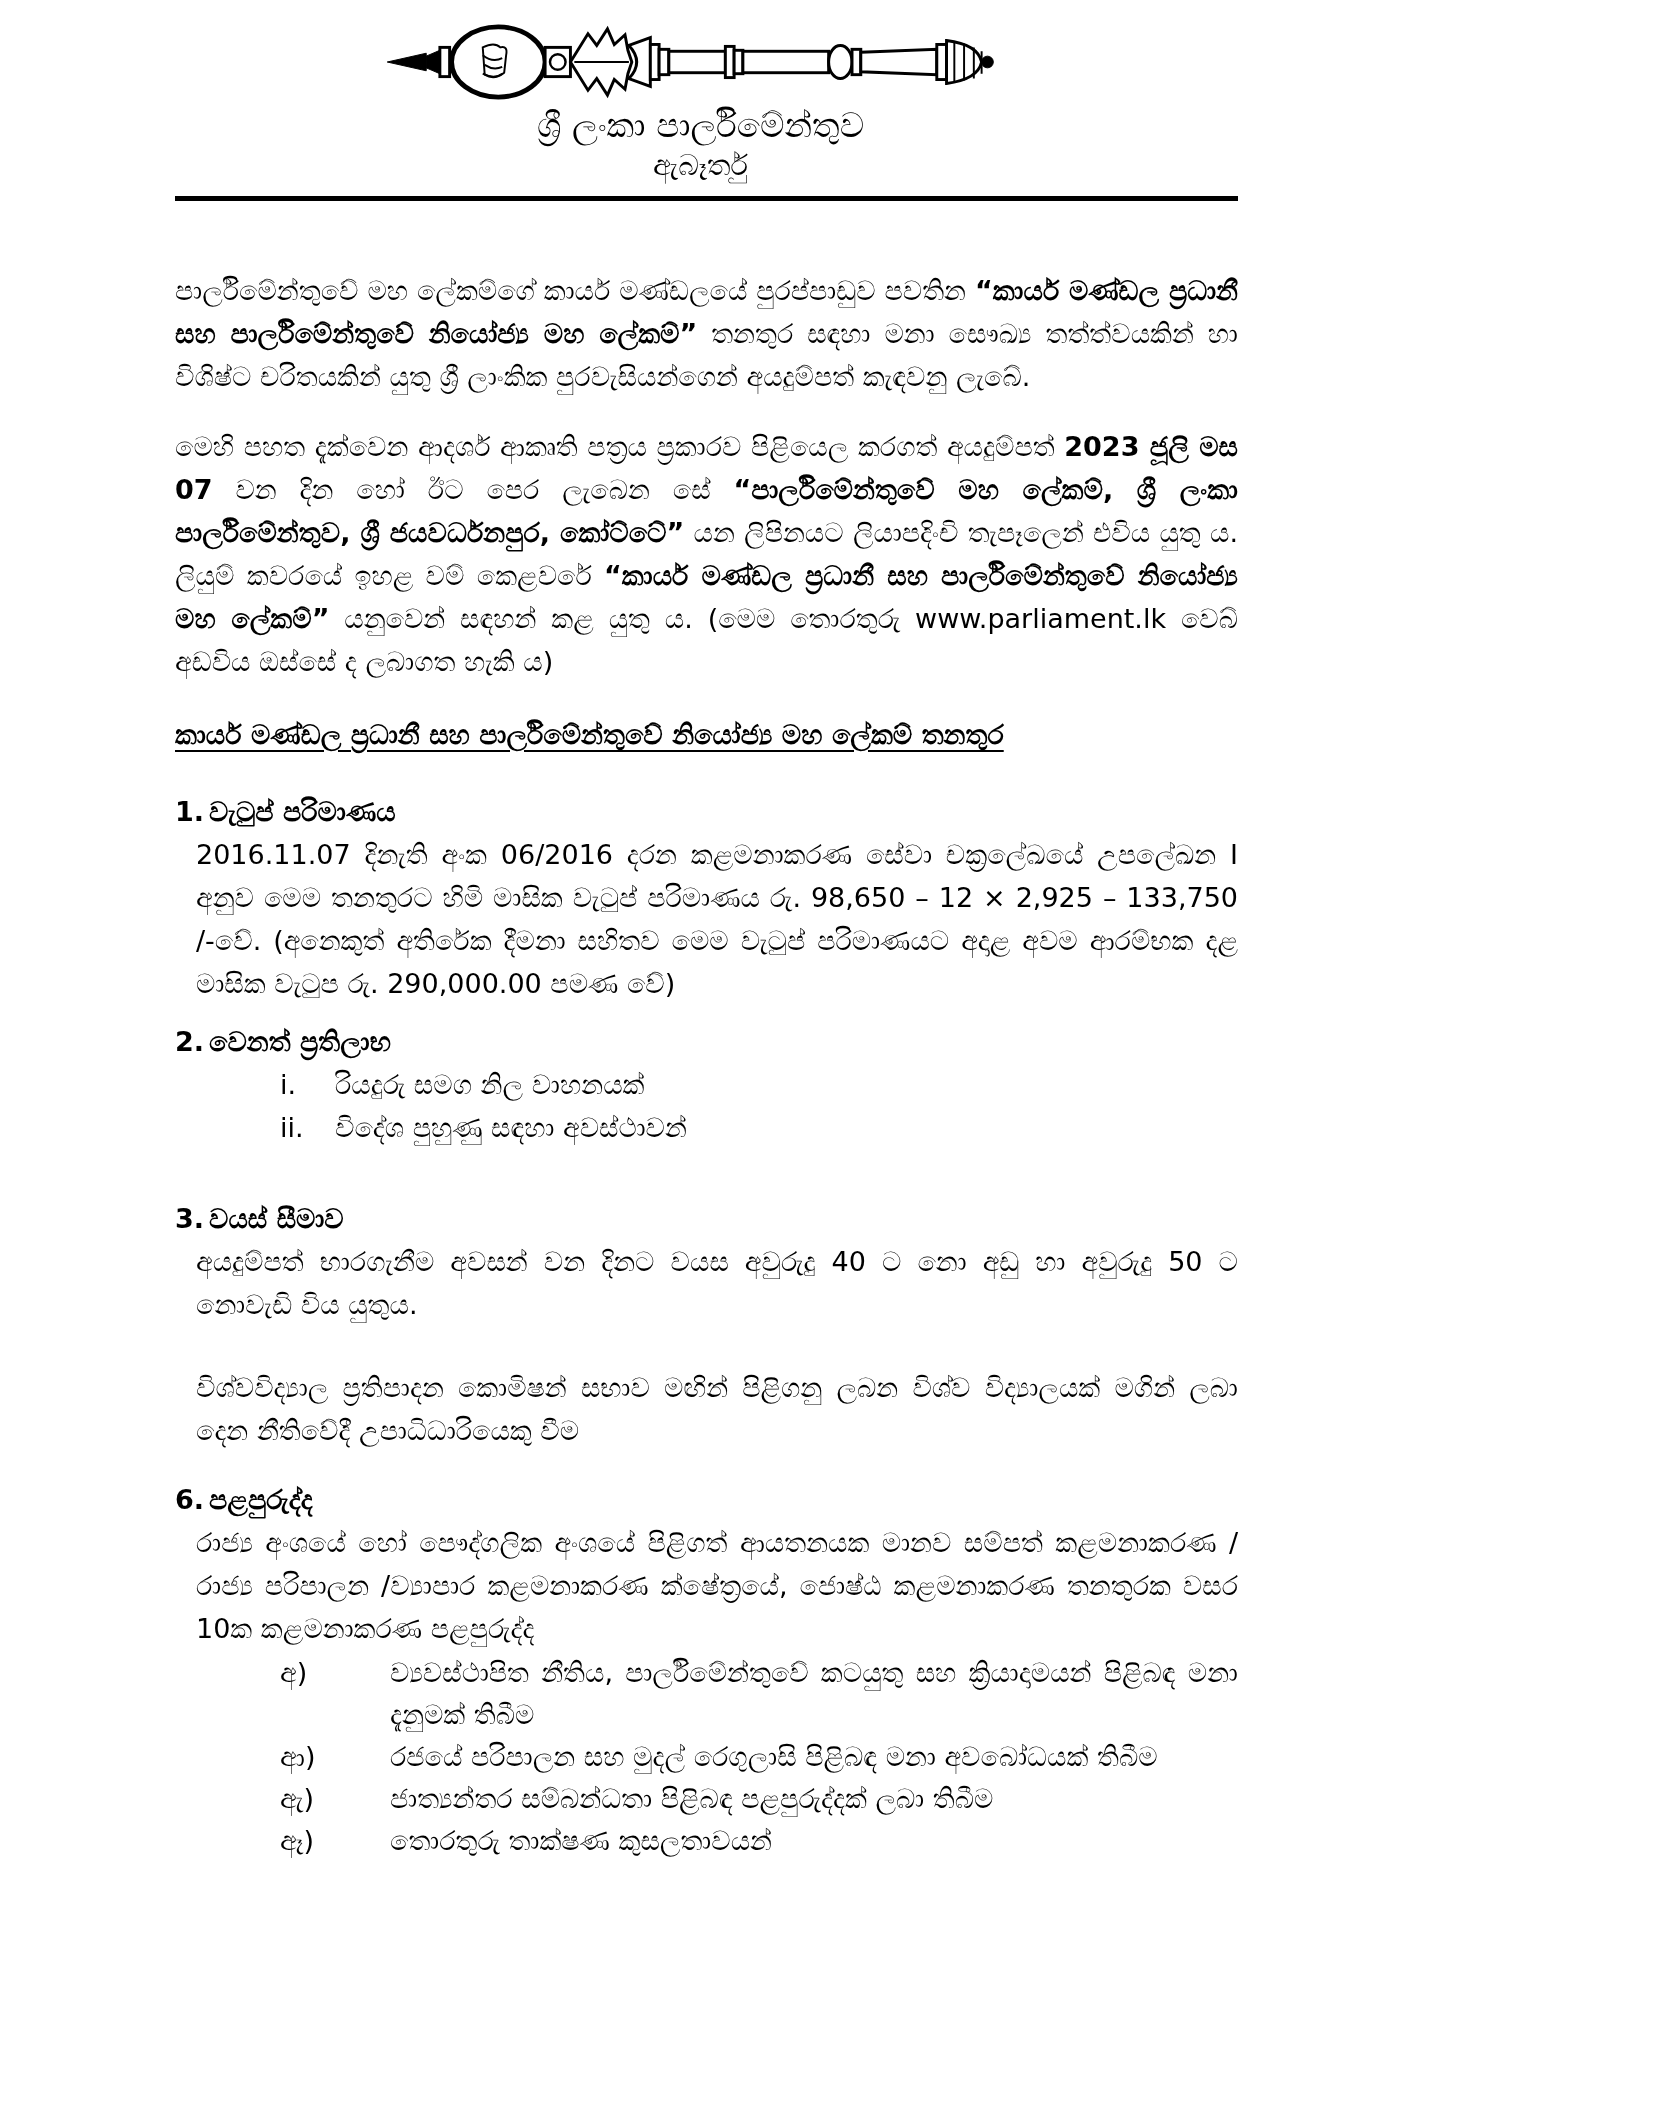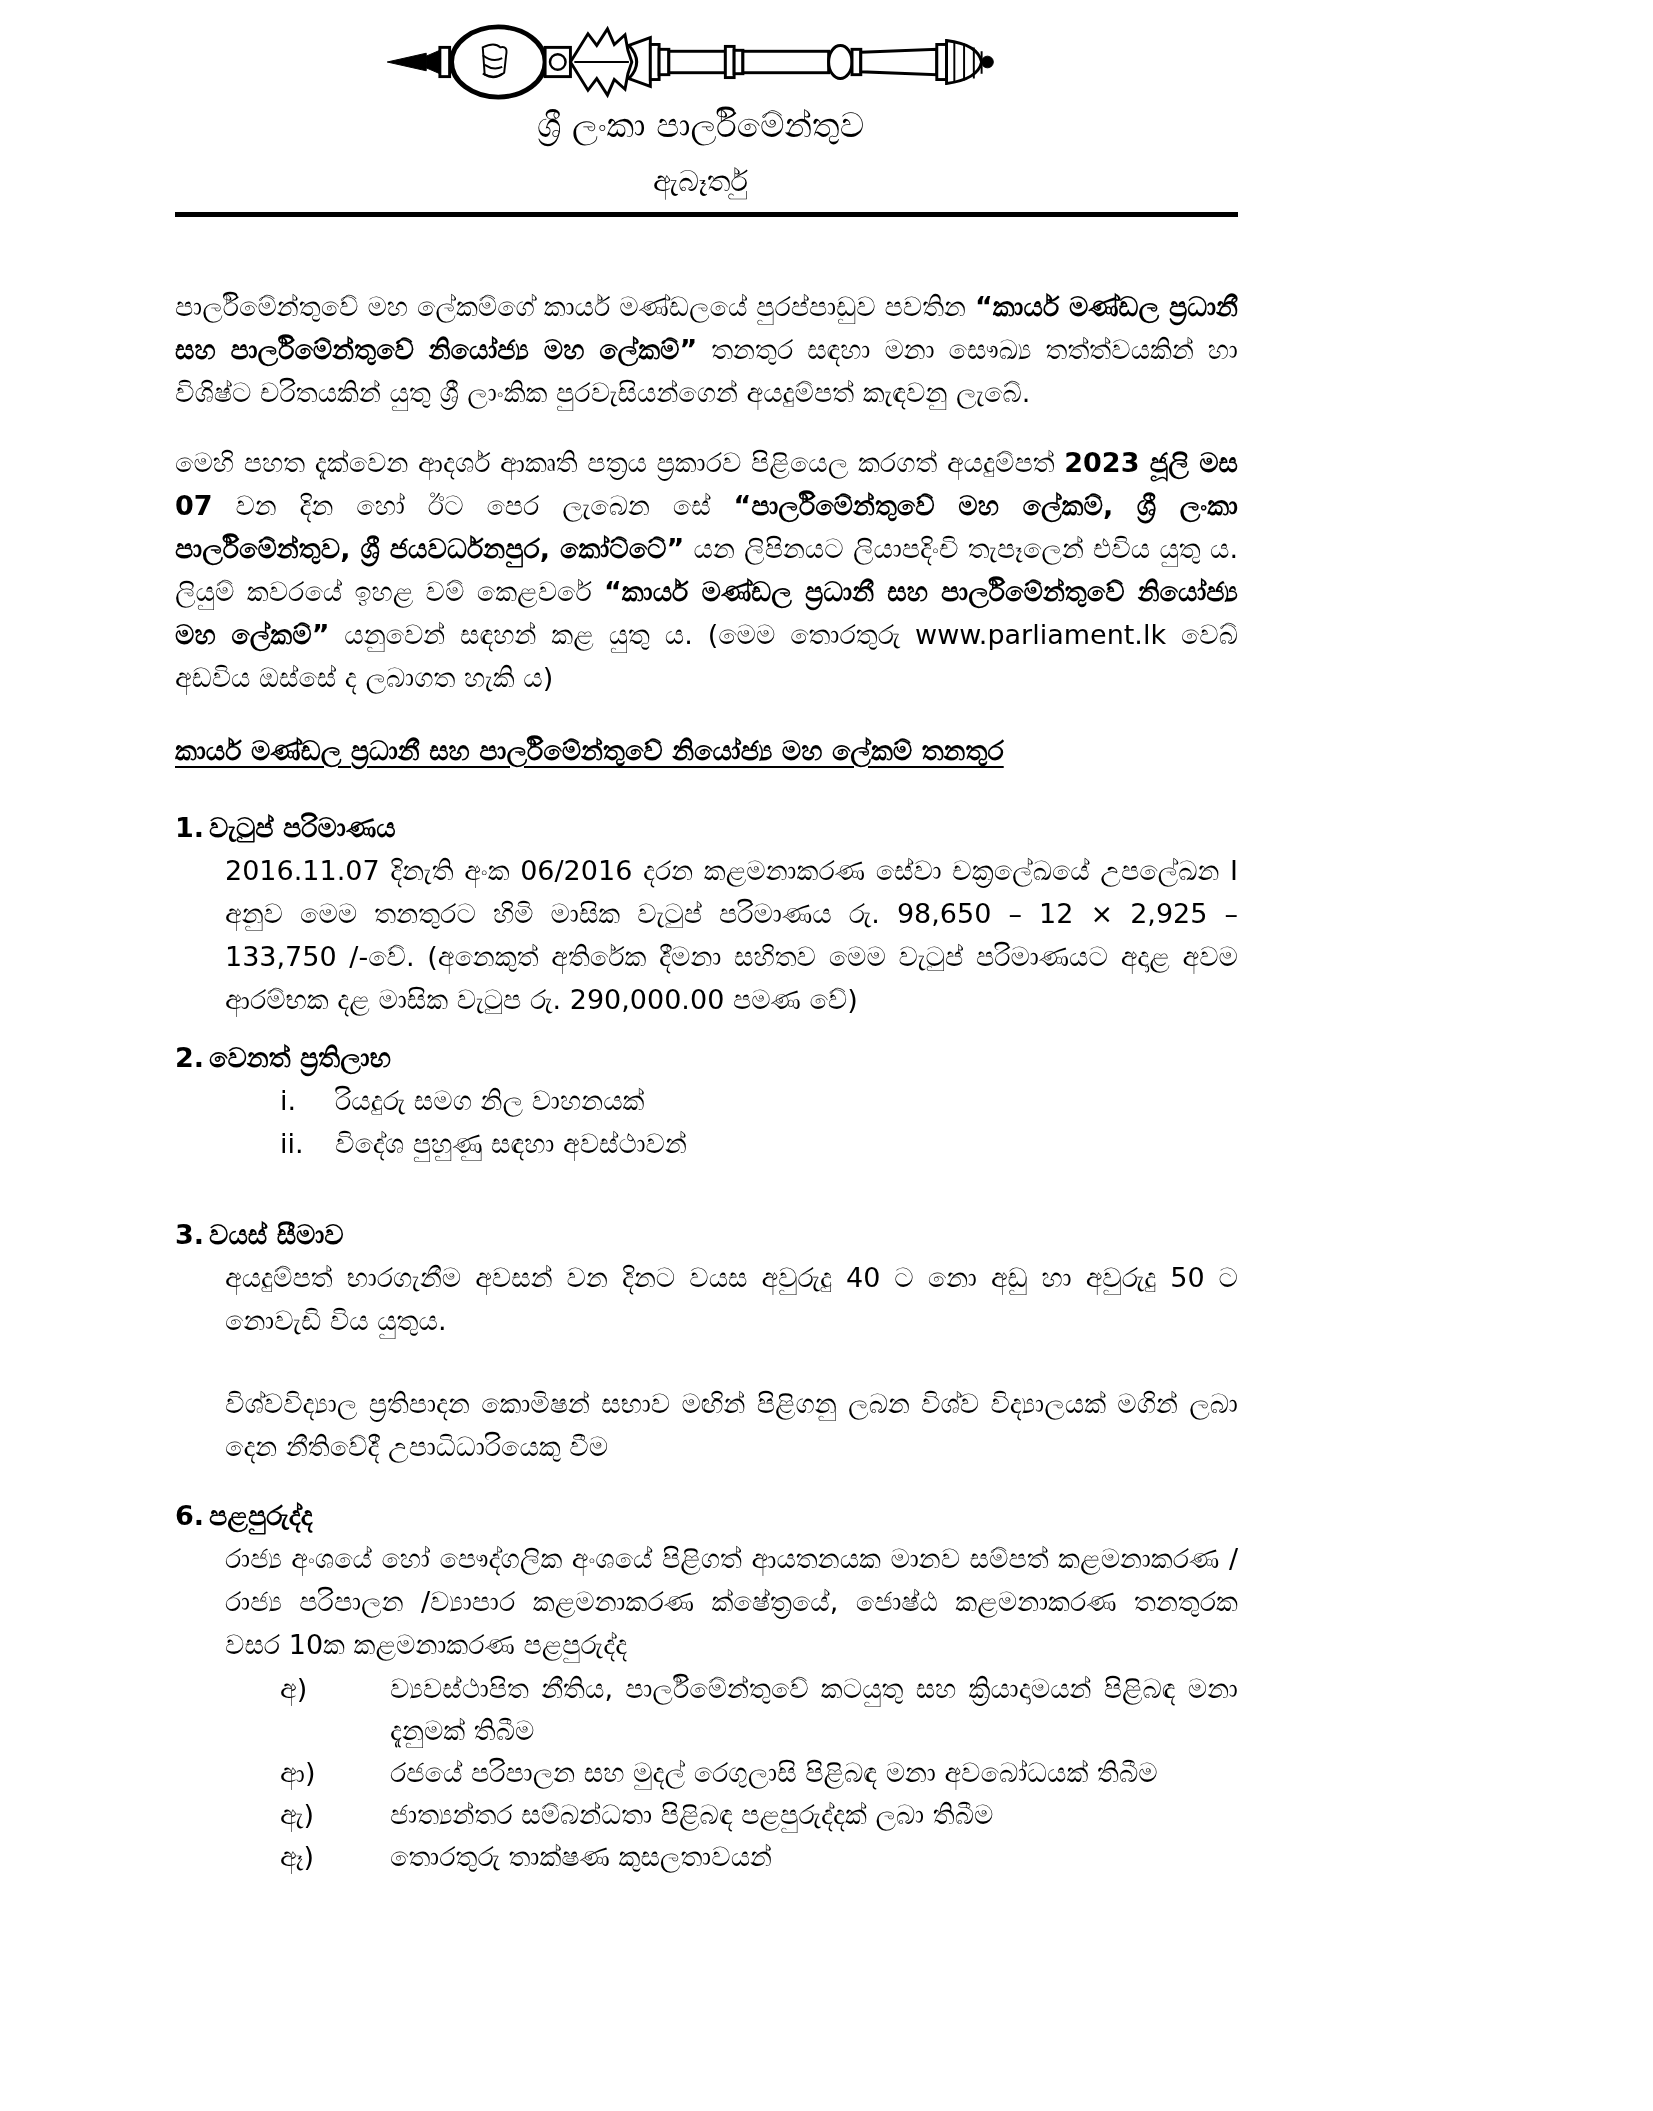--- a/index.html
+++ b/index.html
@@ -8,38 +8,38 @@
     width: 1401px;
     height: 2111px;
     background: #ffffff;
     color: #000000;
     font-family: "DejaVu Sans", sans-serif;
     overflow: hidden;
   }
   .header { text-align: center; padding-top: 24px; }
   .mace-svg { width: 660px; height: 76px; display: inline-block; }
   .doc-title { font-size: 34px; line-height: 42px; font-weight: 500; }
-  .doc-subtitle { font-size: 29px; line-height: 38px; margin-top: 16px; }
+  .doc-subtitle { font-size: 29px; line-height: 38px; margin-top: 0; }
   .rule { border-top: 5px solid #000; margin: 12px 163px 0 175px; height: 0; }
   .content { padding: 0 163px 0 175px; }
   .para { font-size: 27px; line-height: 43px; text-align: justify; }
   .b { font-weight: bold; }
   .p1 { margin-top: 68px; }
   .p2 { margin-top: 25px; }
   .pos-heading {
     margin-top: 30px;
     font-size: 27px; line-height: 43px;
     font-weight: bold;
     text-decoration: underline;
     text-underline-offset: 6px;
   }
   .section { margin-top: 34px; }
   .sec-head { font-size: 27px; line-height: 43px; font-weight: bold; }
   .sec-num { display: inline-block; min-width: 34px; }
-  .sec-body { margin-left: 50px; font-size: 27px; line-height: 43px; text-align: justify; }
+  .sec-body { margin-left: 21px; font-size: 27px; line-height: 43px; text-align: justify; }
   .sec-2 { margin-top: 15px; }
   .sec-3 { margin-top: 48px; }
   .sec-4 { margin-top: 40px; }
   .sec-5 { margin-top: 26px; }
   .sec-6 { margin-top: 26px; }
   .rlist { margin-left: 105px; }
   .rlist-item { display: flex; font-size: 27px; line-height: 43px; }
   .rlist-marker { flex: none; width: 55px; }
   .note {
     margin-top: 16px;

